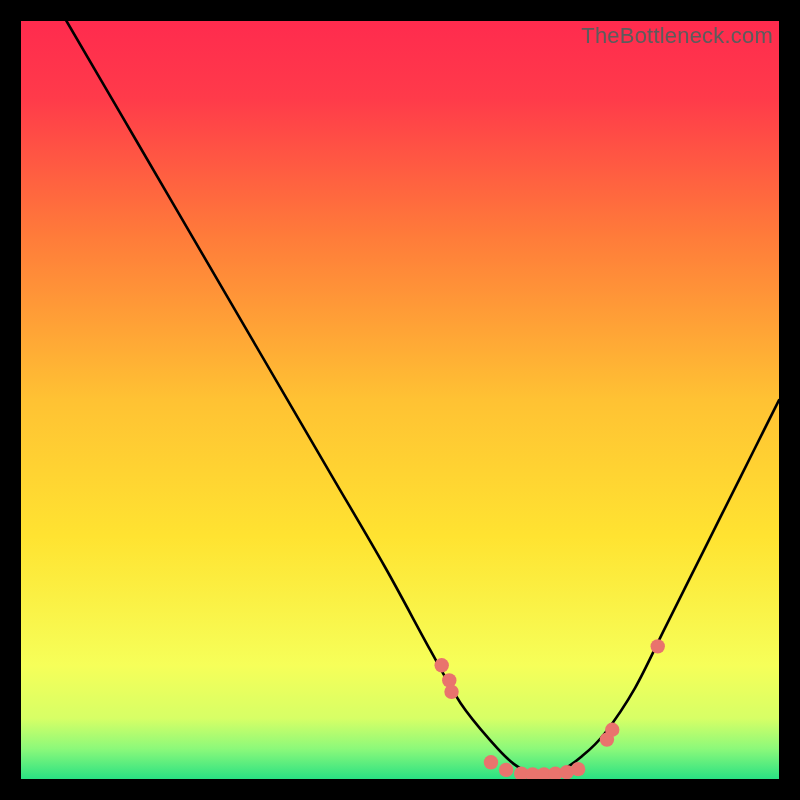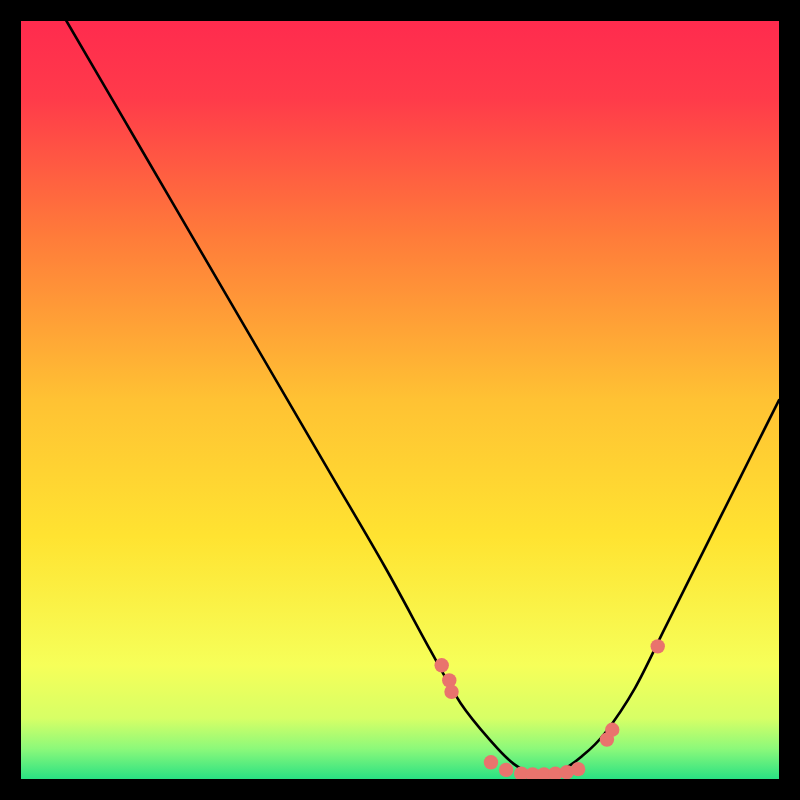--- a/index.html
+++ b/index.html
@@ -67,13 +67,14 @@
         <circle cx="511.65000000000003" cy="753.452" r="7.2" fill="#e9736d"></circle>
         <circle cx="523.02" cy="753.452" r="7.2" fill="#e9736d"></circle>
         <circle cx="534.39" cy="752.694" r="7.2" fill="#e9736d"></circle>
         <circle cx="545.76" cy="751.178" r="7.2" fill="#e9736d"></circle>
         <circle cx="557.13" cy="748.146" r="7.2" fill="#e9736d"></circle>
         <circle cx="585.934" cy="718.584" r="7.2" fill="#e9736d"></circle>
         <circle cx="591.24" cy="708.73" r="7.2" fill="#e9736d"></circle>
         <circle cx="636.72" cy="625.35" r="7.2" fill="#e9736d"></circle>
       </g>
   </svg>
+  <div class="watermark">TheBottleneck.com</div>
 </div>
 
 </body></html>

